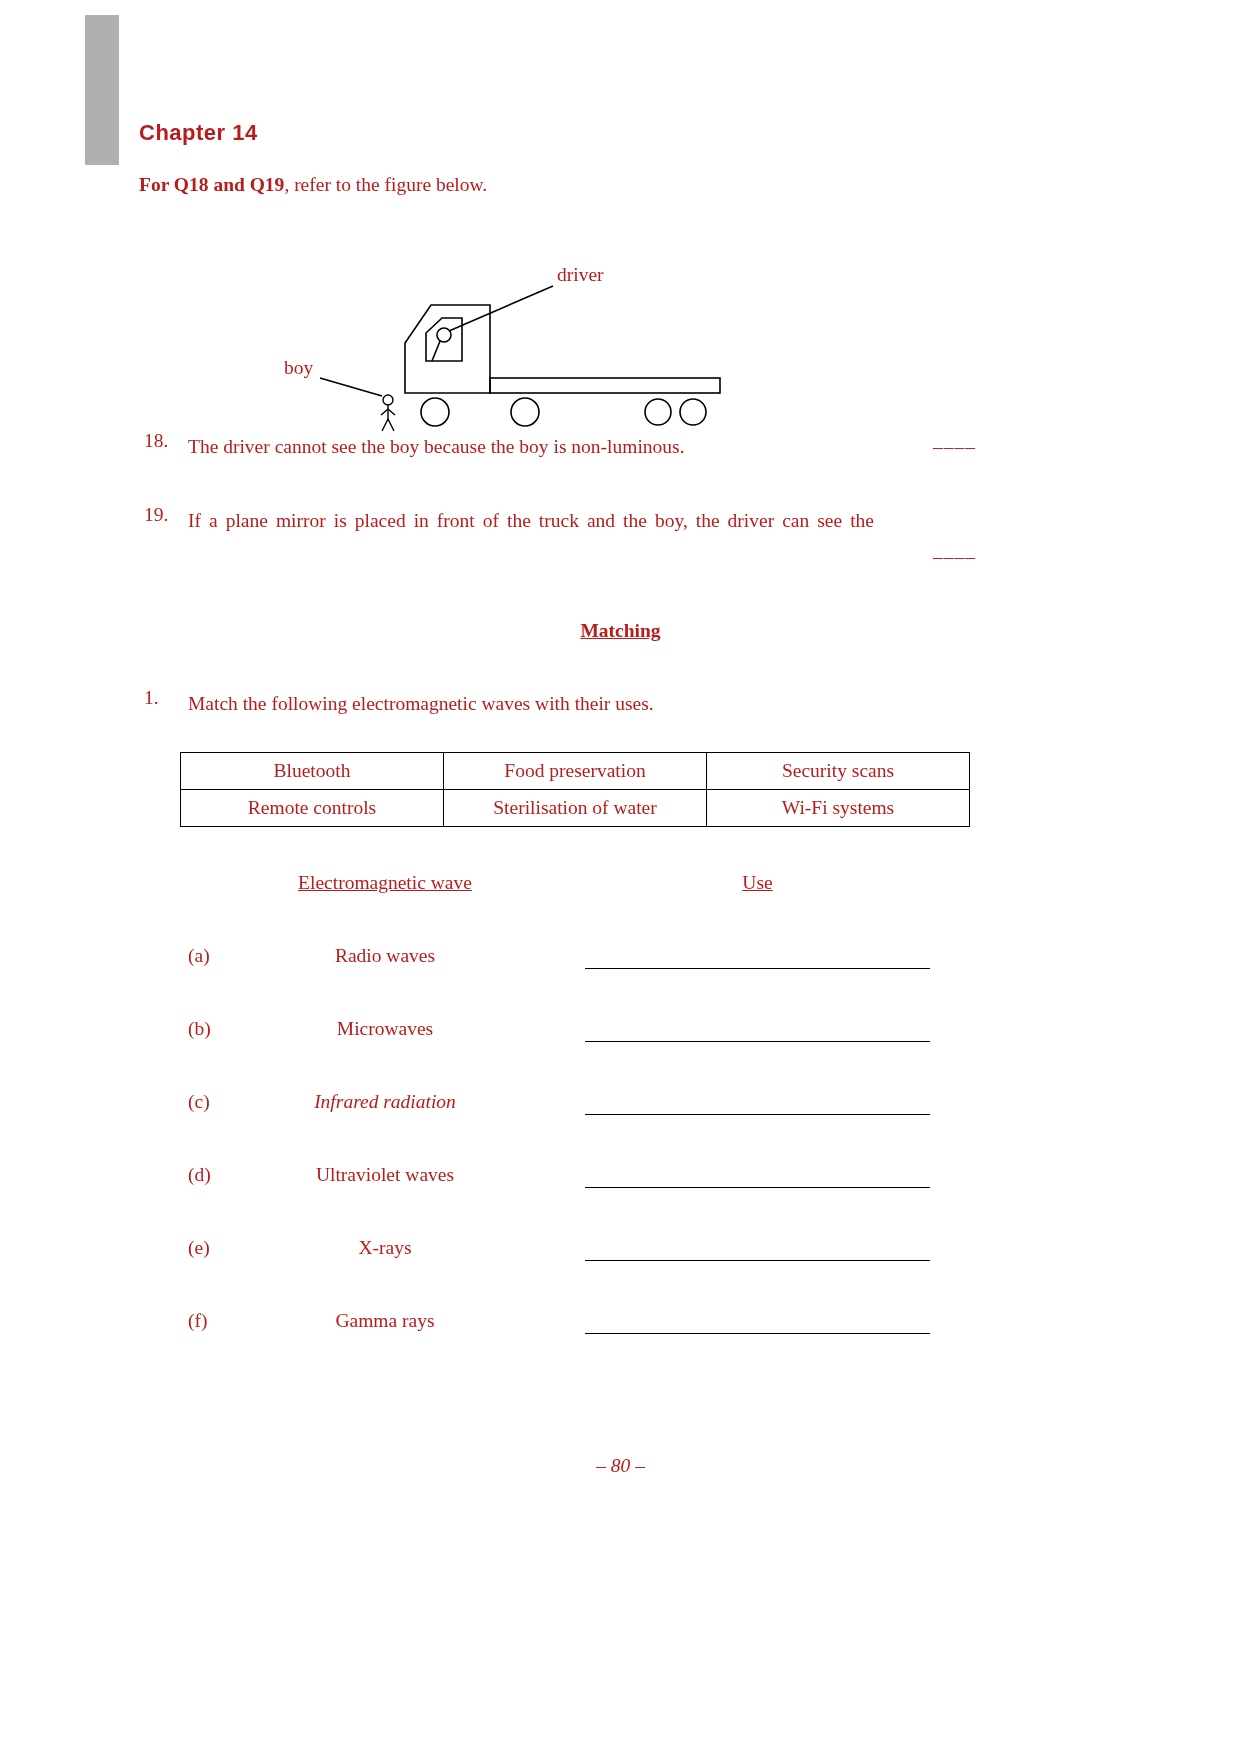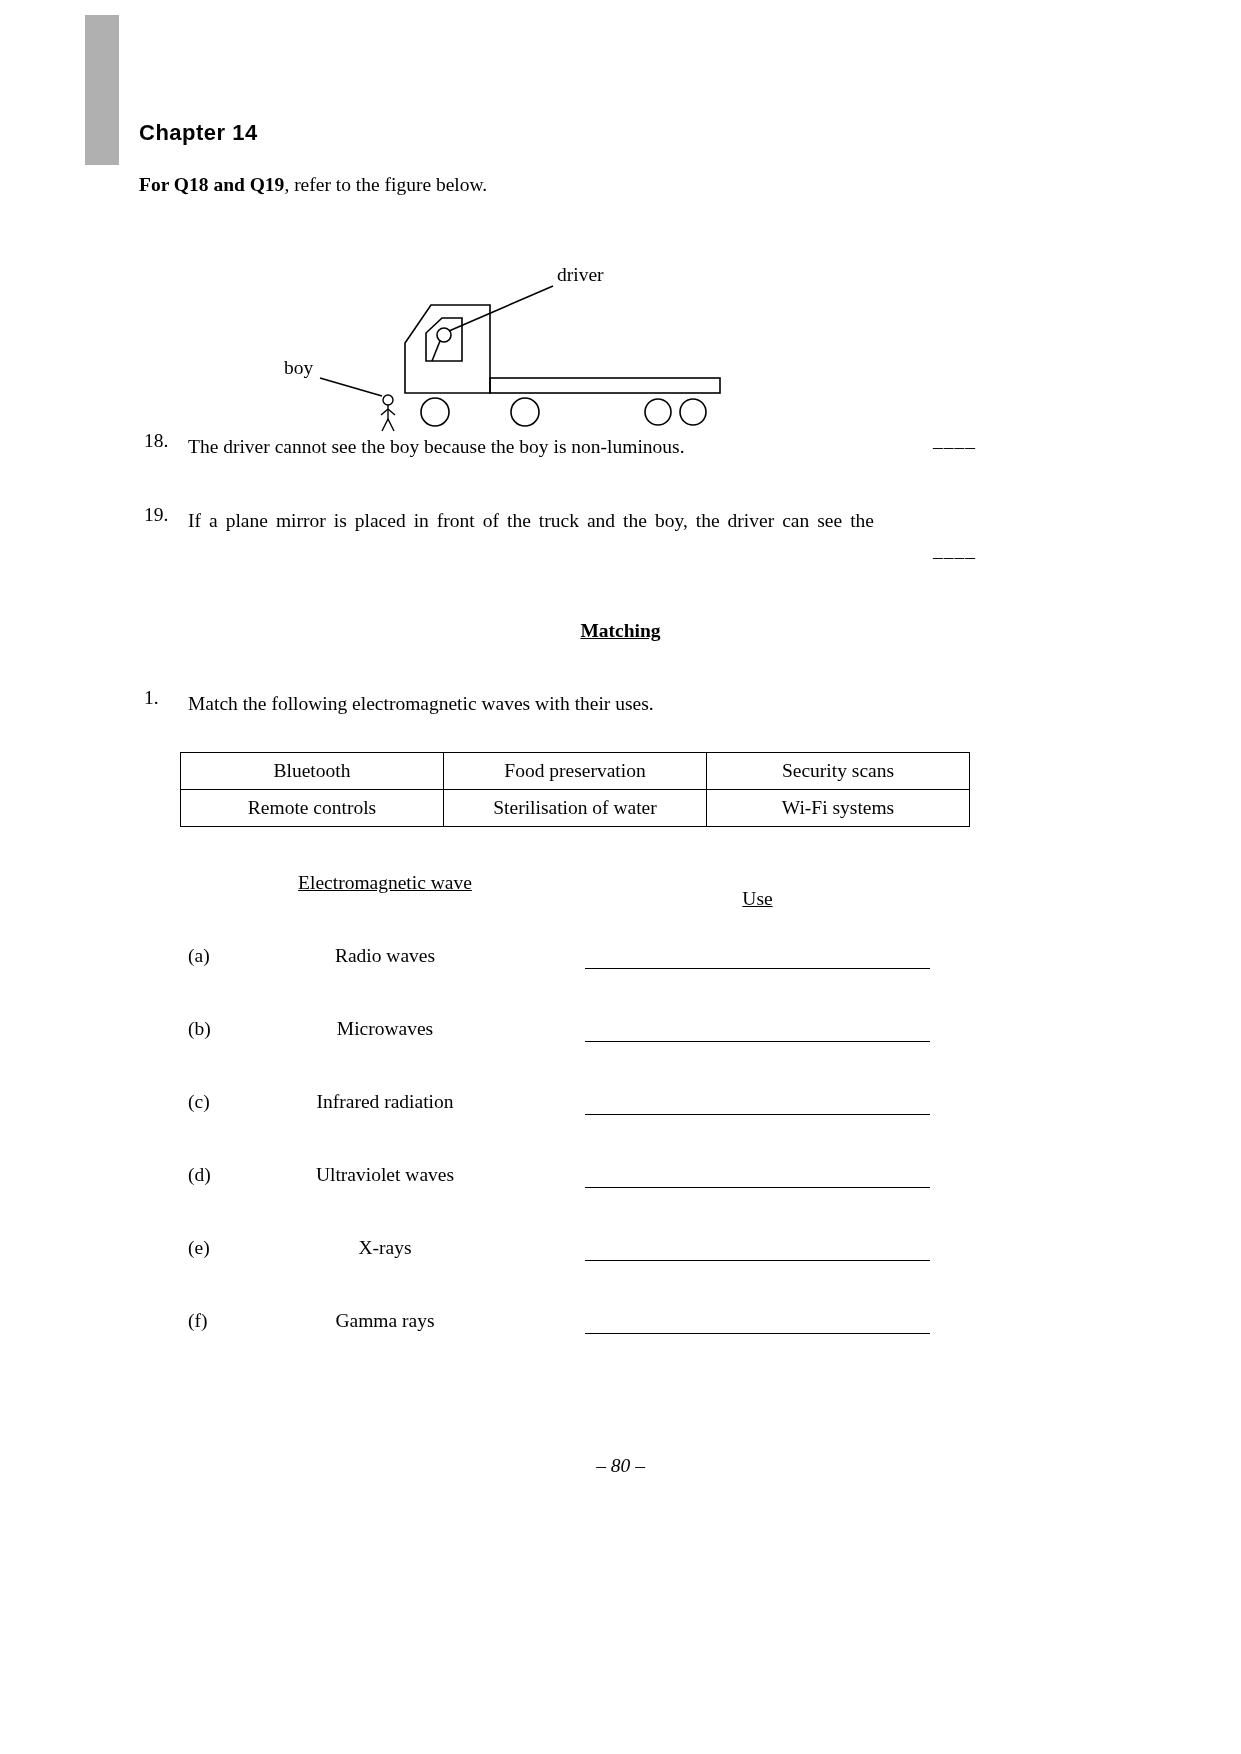--- a/index.html
+++ b/index.html
@@ -3,21 +3,21 @@
 <meta charset="utf-8">
 <style>
   * { margin: 0; padding: 0; box-sizing: border-box; }
   html, body { background: #ffffff; }
   .page {
     position: relative;
     width: 1091px;
     height: 1754px;
     background: #ffffff;
     font-family: "Liberation Serif", serif;
-    color: #000000;
+    color: #b91c1c;
     overflow: hidden;
   }
   .gray-bar {
     position: absolute;
     left: 85px; top: 15px;
     width: 34px; height: 150px;
     background: #b0b0b0;
   }
   .chapter {
     position: absolute;
@@ -79,21 +79,21 @@
     vertical-align: middle;
     font-family: "Liberation Serif", serif;
   }
   .col-header {
     position: absolute;
     top: 872px;
     font-size: 19.5px;
     text-decoration: underline;
   }
   .col-header.wave { left: 240px; width: 290px; text-align: center; }
-  .col-header.use  { left: 700px; width: 115px; text-align: center; margin-top: 16px; }
+  .col-header.use  { left: 700px; width: 115px; text-align: center; }
   .item-letter { position: absolute; left: 188px; font-size: 19.5px; }
   .item-wave {
     position: absolute;
     left: 240px; width: 290px;
     text-align: center;
     font-size: 19.5px;
   }
   .item-blank {
     position: absolute;
     left: 585px; width: 345px;
@@ -199,21 +199,21 @@
 
   <span class="item-letter" style="top:945px;">(a)</span>
   <span class="item-wave" style="top:945px;">Radio waves</span>
   <div class="item-blank" style="top:945px;"></div>
 
   <span class="item-letter" style="top:1018px;">(b)</span>
   <span class="item-wave" style="top:1018px;">Microwaves</span>
   <div class="item-blank" style="top:1018px;"></div>
 
   <span class="item-letter" style="top:1091px;">(c)</span>
-  <span class="item-wave" style="top:1091px;">Infrared radiation</span>
+  <span class="item-wave" style="top:1091px;font-style:italic;">Infrared radiation</span>
   <div class="item-blank" style="top:1091px;"></div>
 
   <span class="item-letter" style="top:1164px;">(d)</span>
   <span class="item-wave" style="top:1164px;">Ultraviolet waves</span>
   <div class="item-blank" style="top:1164px;"></div>
 
   <span class="item-letter" style="top:1237px;">(e)</span>
   <span class="item-wave" style="top:1237px;">X-rays</span>
   <div class="item-blank" style="top:1237px;"></div>
 

